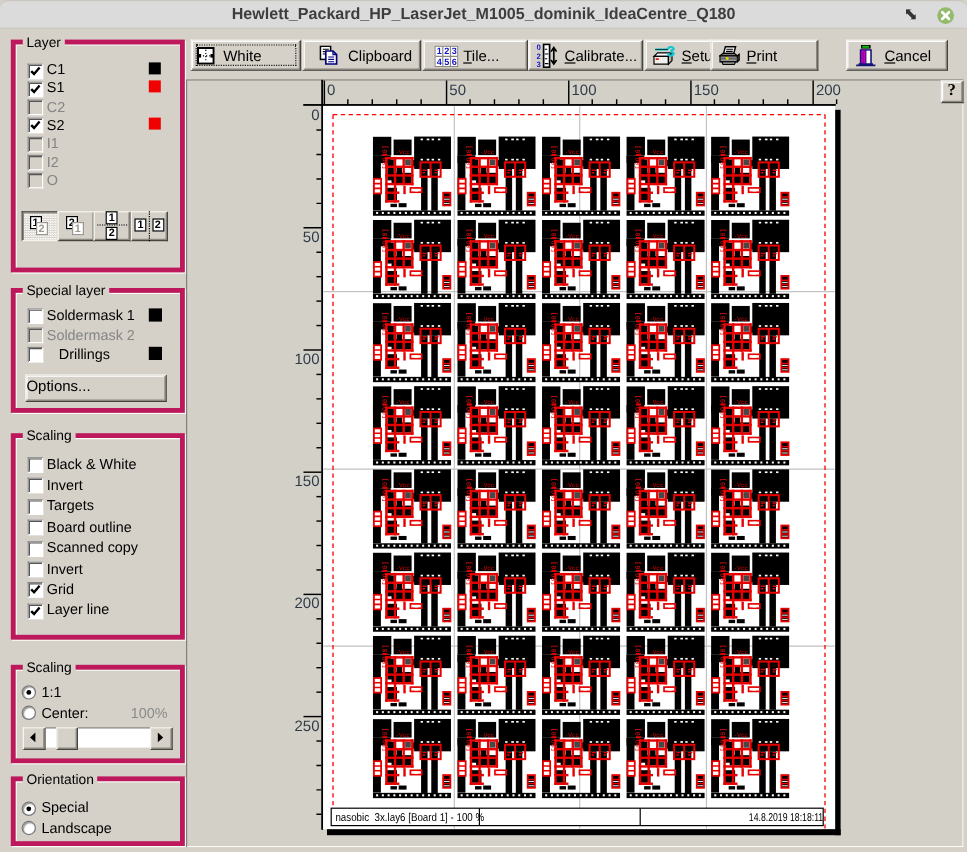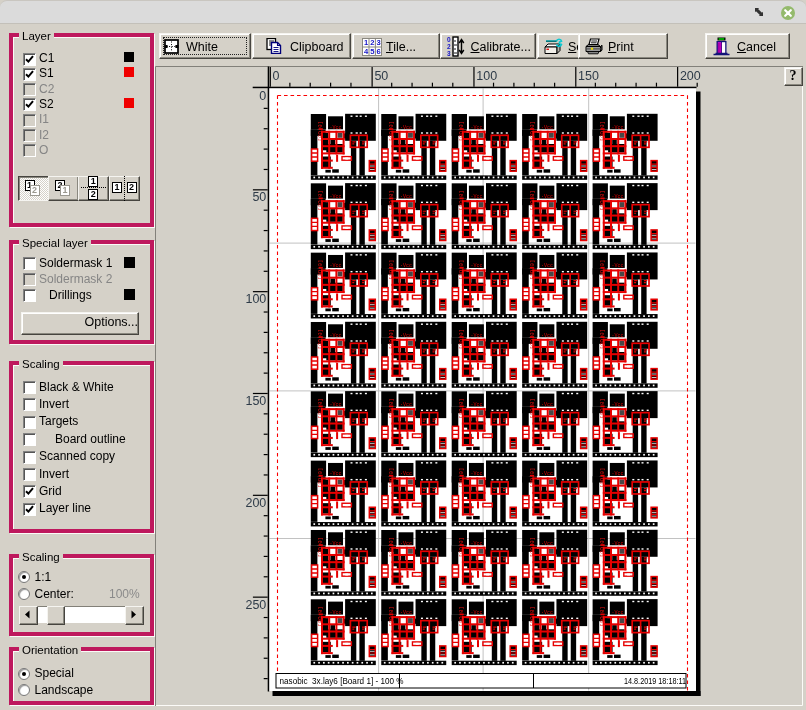--- a/index.html
+++ b/index.html
@@ -43,20 +43,21 @@
 .mode.on{border-color:#46443f #f5f4f0 #f5f4f0 #46443f;
   box-shadow:inset 1px 1px 0 #8a887f;
   background:repeating-conic-gradient(#fff 0% 25%, #d5d1c8 0% 50%) 0 0/2px 2px;}
 
 .sbtn{position:absolute;width:17px;height:17px;background:#d5d1c8;
   border:1px solid;border-color:#f5f4f0 #46443f #46443f #f5f4f0;
   box-shadow:inset -1px -1px 0 #8a887f;}
 </style></head><body>
 <div id="win"></div>
 <div id="tbar">
+ <div class="ttl">Hewlett_Packard_HP_LaserJet_M1005_dominik_IdeaCentre_Q180</div>
  <svg class="abs" style="left:755px;top:7px" width="8" height="8" viewBox="0 0 8 8">
    <path d="M0,3 V0 H3 Z M8,5 V8 H5 Z M1,0 L8,7 M0,1 L7,8" stroke="#333" stroke-width="1.6" fill="#333"></path>
  </svg>
  <div class="abs" style="left:781px;top:5px;width:14px;height:14px;border-radius:50%;background:#94ba6c"></div>
  <svg class="abs" style="left:781px;top:5px" width="14" height="14" viewBox="0 0 14 14">
    <path d="M4.2,4.2 L9.8,9.8 M9.8,4.2 L4.2,9.8" stroke="#fff" stroke-width="2.2" stroke-linecap="round"></path>
  </svg>
 </div>
 
 <div class="gb" style="top:33px;height:186px">
@@ -112,32 +113,32 @@
 <div class="gb" style="top:240px;height:96px">
     <div class="lbl">Special layer</div>
     <div class="cb" style="left:9.5px;top:13px"></div>
     <div class="cblbl" style="left:26px;top:12.5px">Soldermask 1</div>
     <div class="sw" style="left:111px;top:12.5px;background:#000;width:11px;height:11px"></div>
     <div class="cb dis" style="left:9.5px;top:29px"></div>
     <div class="cblbl dis" style="left:26px;top:28.5px">Soldermask 2</div>
     <div class="cb" style="left:9.5px;top:45px"></div>
     <div class="cblbl" style="left:36px;top:44.5px">Drillings</div>
     <div class="sw" style="left:111px;top:44.5px;background:#000;width:11px;height:11px"></div>
-    <div class="btn" style="left:8px;top:67.5px;width:116px;height:21px;text-align:right;line-height:19px">Options...</div>
+    <div class="btn" style="left:8px;top:67.5px;width:116px;height:21px;text-align:left;line-height:19px">Options...</div>
   </div>
 <div class="gb" style="top:361px;height:164px">
     <div class="lbl">Scaling</div>
     <div class="cb" style="left:9.5px;top:16px"></div>
     <div class="cblbl" style="left:26px;top:15.5px">Black &amp; White</div>
     <div class="cb" style="left:9.5px;top:33.4px"></div>
     <div class="cblbl" style="left:26px;top:32.9px">Invert</div>
     <div class="cb" style="left:9.5px;top:50.8px"></div>
     <div class="cblbl" style="left:26px;top:50.3px">Targets</div>
     <div class="cb" style="left:9.5px;top:68.2px"></div>
-    <div class="cblbl" style="left:42px;top:67.7px">Board outline</div>
+    <div class="cblbl" style="left:26px;top:67.7px">Board outline</div>
     <div class="cb" style="left:9.5px;top:85.6px"></div>
     <div class="cblbl" style="left:26px;top:85.1px">Scanned copy</div>
     <div class="cb" style="left:9.5px;top:103px"></div>
     <div class="cblbl" style="left:26px;top:102.5px">Invert</div>
     <div class="cb" style="left:9.5px;top:120.4px">
       <svg width="9" height="9" viewBox="0 0 9 9">
         <path d="M1,4.2 L3.4,6.6 L8,1.2" stroke="#000" stroke-width="2" fill="none"></path>
       </svg>
     </div>
     <div class="cblbl" style="left:26px;top:119.9px">Grid</div>
@@ -230,21 +231,21 @@
     <svg class="abs" style="left:5px;top:4px" width="21" height="17" viewBox="0 0 21 17">
       <path d="M2,9 L5,6 H17 L14,9 Z" fill="#fff" stroke="#000" stroke-width="1"></path>
       <path d="M2,9 H14 V15.5 H2 Z" fill="#f2f0ea" stroke="#000" stroke-width="1"></path>
       <path d="M14,9 L17,6 V12.5 L14,15.5 Z" fill="#b5b2a9" stroke="#000" stroke-width="1"></path>
       <rect x="3.4" y="10.6" width="2.6" height="1.3" fill="#e00000"></rect>
       <path d="M3,3.2 H13.5 M13.5,3.2 c0.6,-2.6 4.4,-2.6 5,0 l-2,0.8 l0,1.6 l2,0.8 c-0.6,2.6 -4.4,2.6 -5,0" fill="none" stroke="#0bc8d2" stroke-width="1.7"></path>
       <path d="M3,3.2 H13.5" stroke="#000" stroke-width="0.6"></path>
     </svg>
     <div class="tbtxt" style="left:30px"><span class="u">S</span>etup...</div>
   </div>
-<div class="btn" style="left:578px;top:33px;width:88px;height:24px">
+<div class="btn" style="left:592px;top:33px;width:88px;height:24px">
     <svg class="abs" style="left:6px;top:4px" width="18" height="17" viewBox="0 0 18 17">
       <path d="M4,6.5 L5.5,1 H14 L12.5,6.5 Z" fill="#fff" stroke="#000" stroke-width="1.2"></path>
       <path d="M6.3,3 H12 M6,4.8 H11.6" stroke="#000" stroke-width="0.9"></path>
       <path d="M1,8.5 L3.5,6.5 H13 L15.5,8.5 Z" fill="#777" stroke="#000" stroke-width="1"></path>
       <path d="M1,8.5 H15.5 V13.5 H1 Z" fill="#999" stroke="#000" stroke-width="1"></path>
       <path d="M15.5,8.5 L17,7.2 V12.2 L15.5,13.5 Z" fill="#555" stroke="#000" stroke-width="1"></path>
       <rect x="2" y="10" width="13.5" height="1.6" fill="#666"></rect>
       <circle cx="7" cy="10.8" r="1.2" fill="#e8d800"></circle>
       <path d="M2.5,13.5 H14 L13,15.8 H3.5 Z" fill="#888" stroke="#000" stroke-width="0.9"></path>
     </svg>

